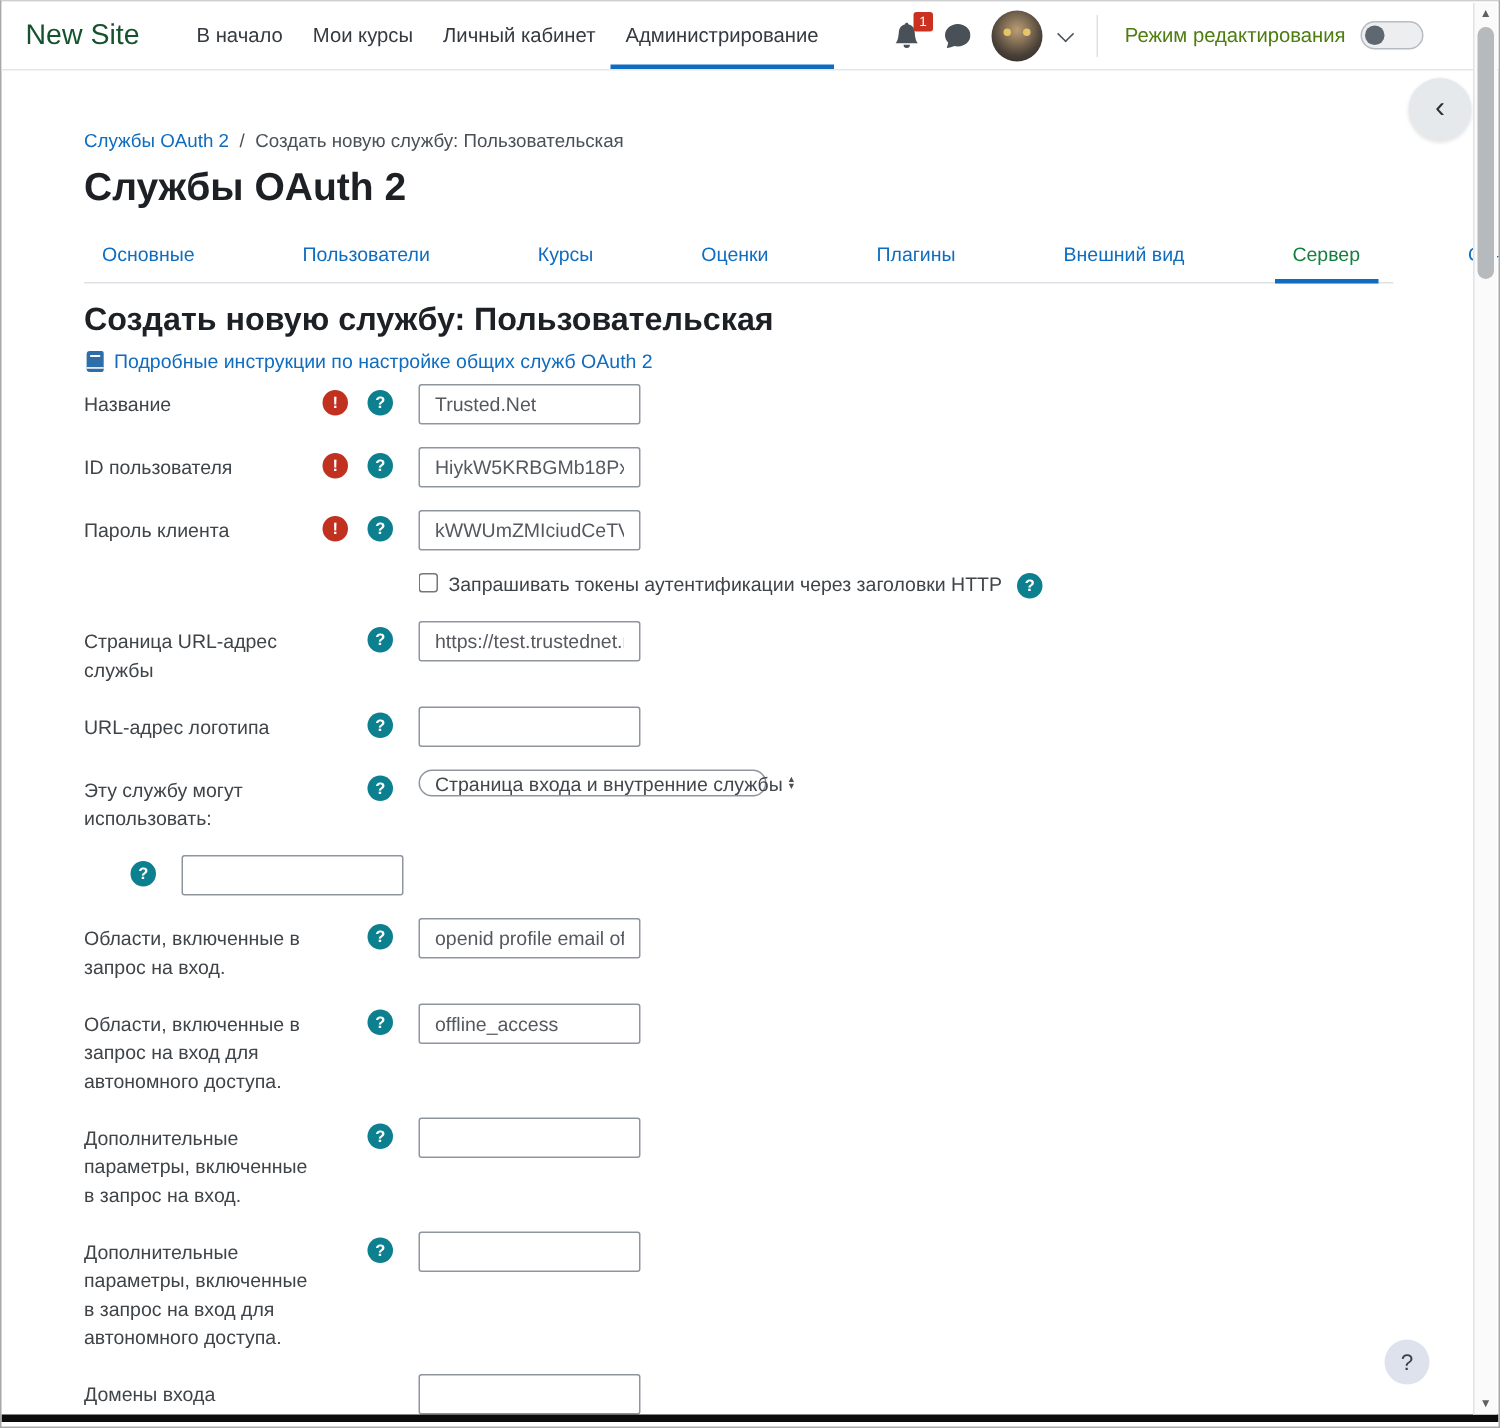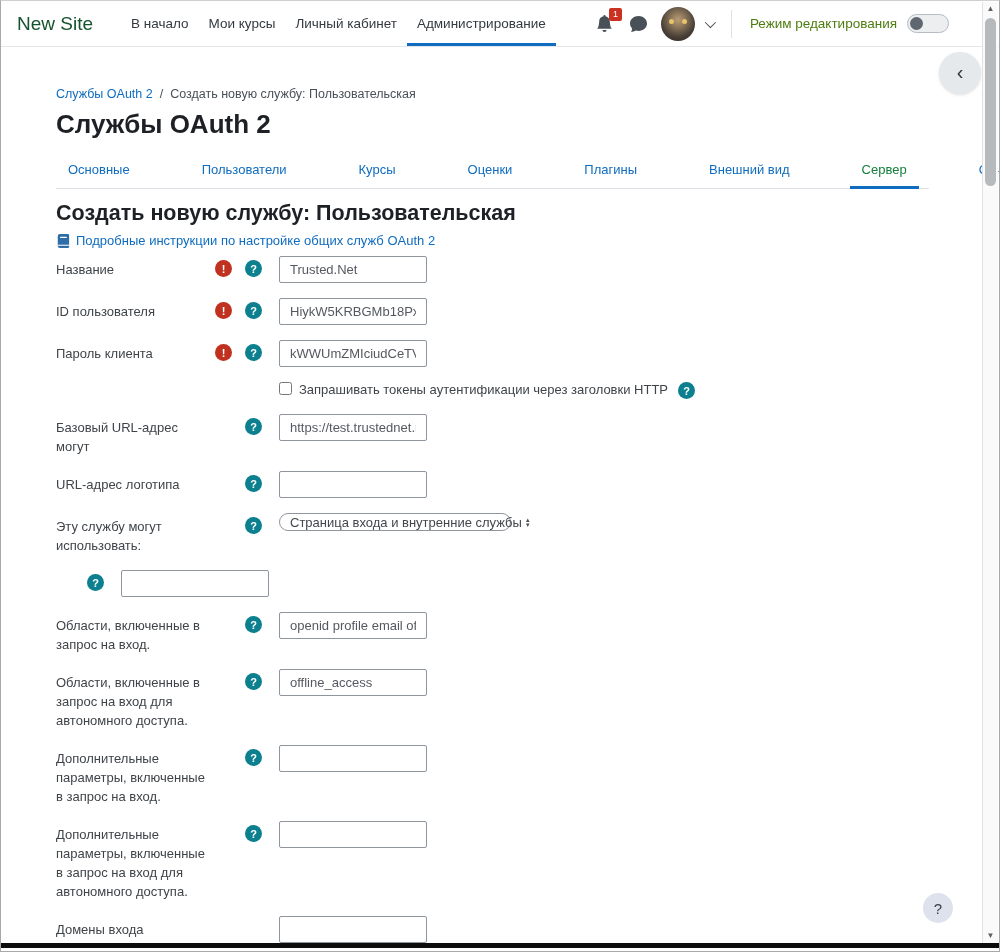--- a/index.html
+++ b/index.html
@@ -216,21 +216,21 @@
         <div class="f-control"><input type="text" class="text-input" value="kWWUmZMIciudCeTVJmij" style=""></div>
       </div>
 
       <div class="checkbox-row">
         <input type="checkbox" id="cb-http" style="">
         <label for="cb-http">Запрашивать токены аутентификации через заголовки HTTP</label>
         <span class="circle-icon help">?</span>
       </div>
 
       <div class="form-row">
-        <div class="f-label">Базовый URL-адрес могут</div>
+        <div class="f-label">Страница URL-адрес службы</div>
         <div class="f-icons">
             <span class="circle-icon help">?</span>
           </div>
         <div class="f-control"><input type="text" class="text-input" value="https://test.trustednet.ru/i" style=""></div>
       </div>
 
       <div class="form-row">
         <div class="f-label">URL-адрес логотипа</div>
         <div class="f-icons">
             <span class="circle-icon help">?</span>

